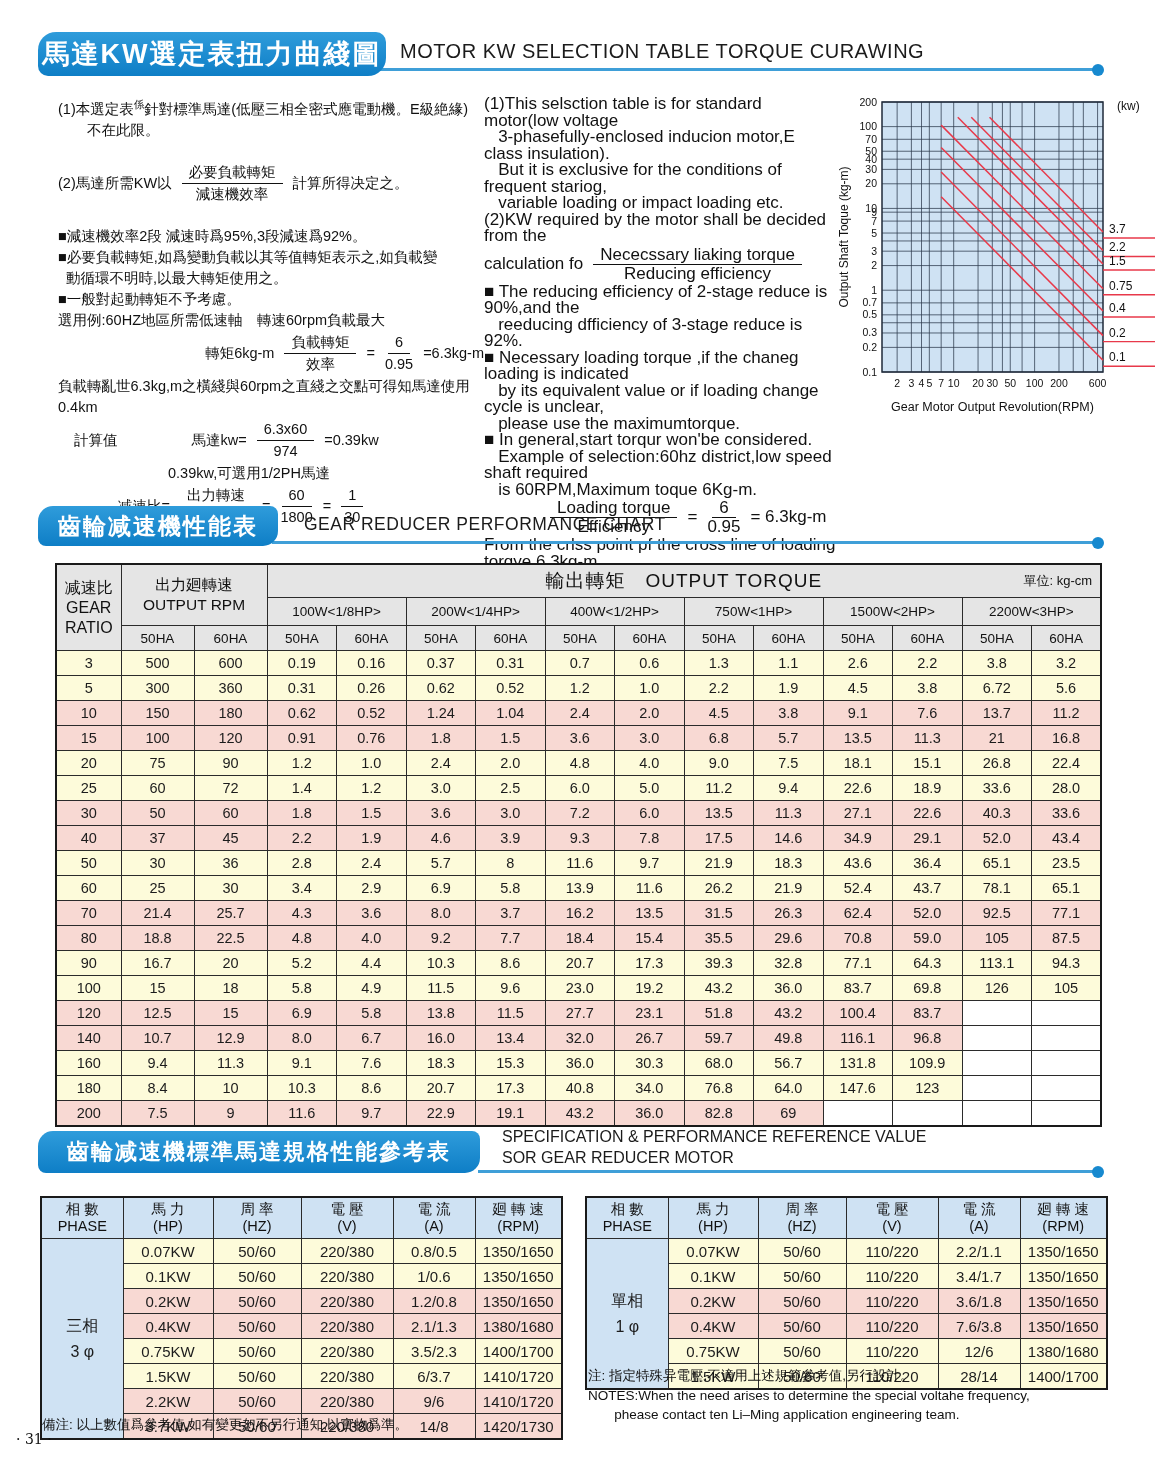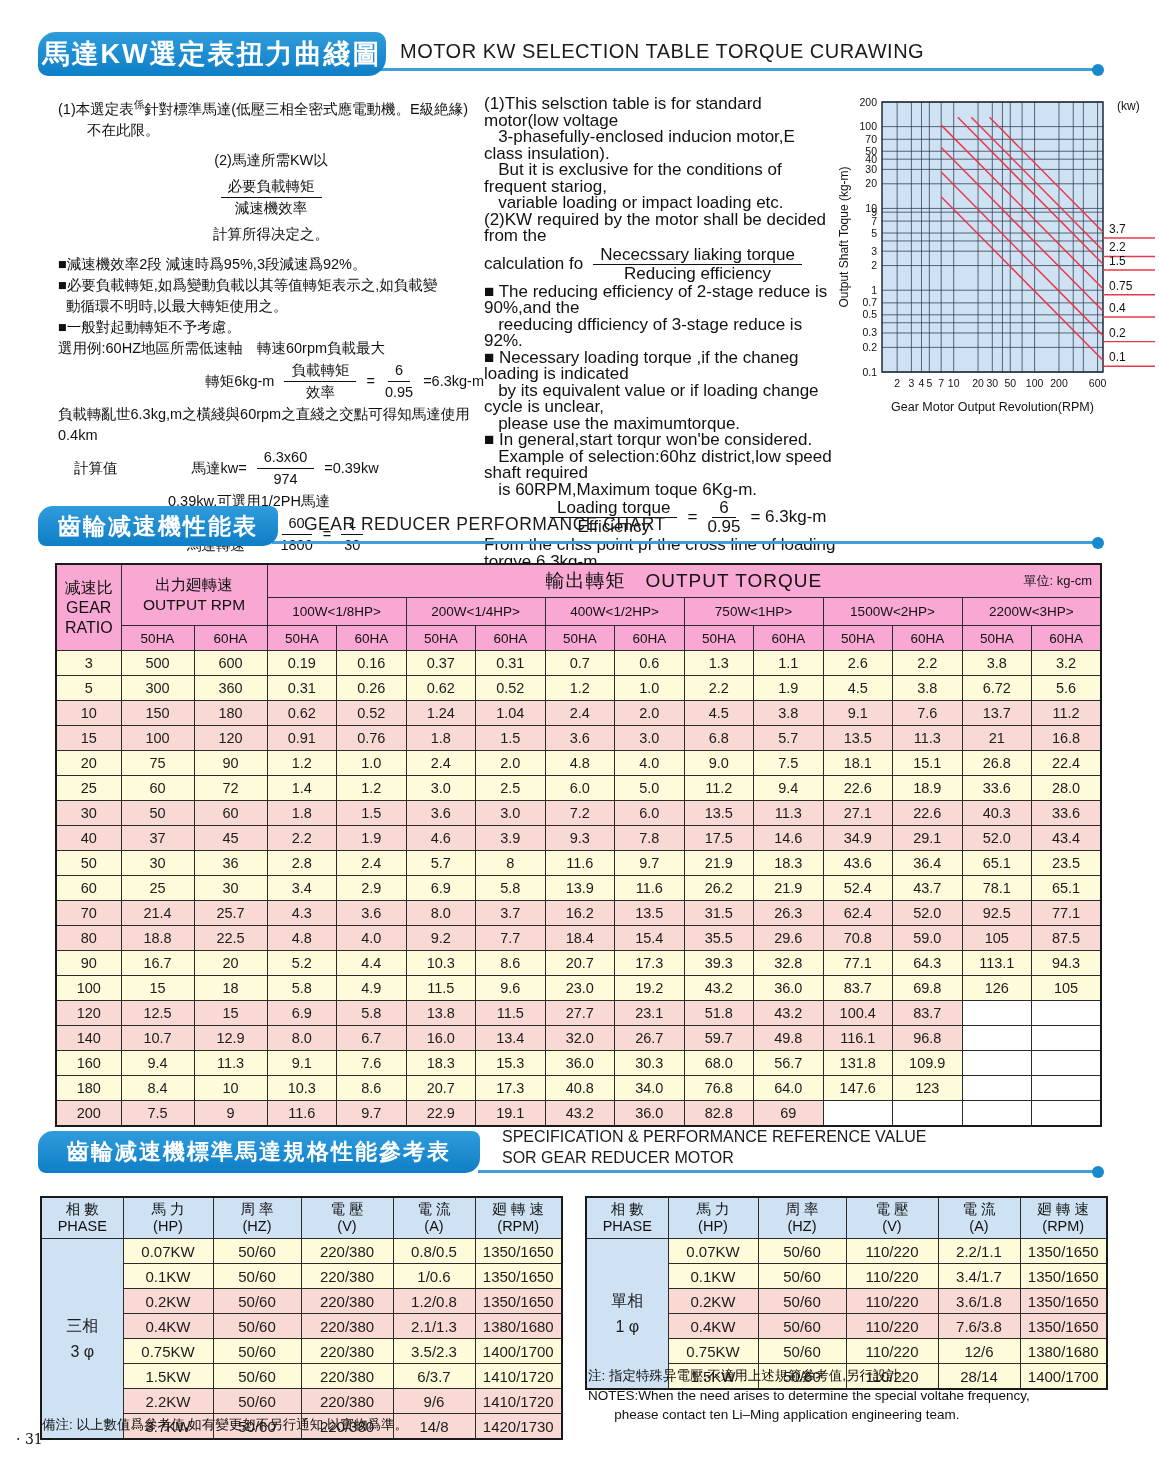--- a/index.html
+++ b/index.html
@@ -21,29 +21,29 @@
   .r3{left:478px;top:1170px;width:619px;}
   .zhblock{position:absolute;left:58px;top:94px;width:426px;font-size:14.5px;line-height:21px;}
   .enblock{position:absolute;left:484px;top:96px;width:354px;font-size:17px;line-height:16.5px;}
   .pre{white-space:pre-line;}
   .frow{display:flex;align-items:center;gap:4px;}
   .frac{display:inline-flex;flex-direction:column;align-items:center;text-align:center;margin:2px 6px;line-height:19px;}
   .enblock .frac{line-height:16px;}
   .frac .num{border-bottom:1.6px solid #111;padding:0 7px 1px;}
   .frac .den{padding-top:1px;}
   .sup{font-size:10.5px;vertical-align:super;}
-  .mt4{margin-top:9px;flex-direction:column;} .mt6{margin-top:6px;}
+  .mt4{margin-top:20px;} .mt6{margin-top:6px;}
   .ml60{margin-left:60px;} .ml95{margin-left:95px;justify-content:flex-end;} .ml110{margin-left:110px;}
   .calc{margin-left:16px;} .gap70{margin-left:70px;}
   .chart{position:absolute;left:836px;top:92px;width:321px;height:332px;}
   
   .gtable{position:absolute;left:55px;top:563px;width:1045px;border-collapse:collapse;table-layout:fixed;
           border:2px solid #1a1a1a;}
   .gtable th,.gtable td{border:1px solid #2b2b2b;text-align:center;padding:0;overflow:hidden;}
-  .gtable thead th{background:#f9a8d4;font-weight:normal;}
+  .gtable thead th{background:#e5e5e5;font-weight:normal;}
   .ratio-h{font-size:16px;white-space:pre-line;line-height:20px;}
   .rpm-h{font-size:15.5px;white-space:pre-line;line-height:20px;}
   .torque-h{position:relative;font-size:19px;letter-spacing:1px;height:32px;}
   .torque-h .unit{position:absolute;right:8px;top:50%;transform:translateY(-50%);font-size:13px;letter-spacing:0;}
   .power-h{font-size:13.5px;height:27px;}
   .freq-h{font-size:13.5px;height:24px;}
   .gtable tbody td{font-size:14.5px;height:24px;color:#1c1c1c;}
   .tone-y td{background:#fdfbda;} .tone-p td{background:#f8d9d3;}
   .gtable td.blank{background:#ffffff;}
   

